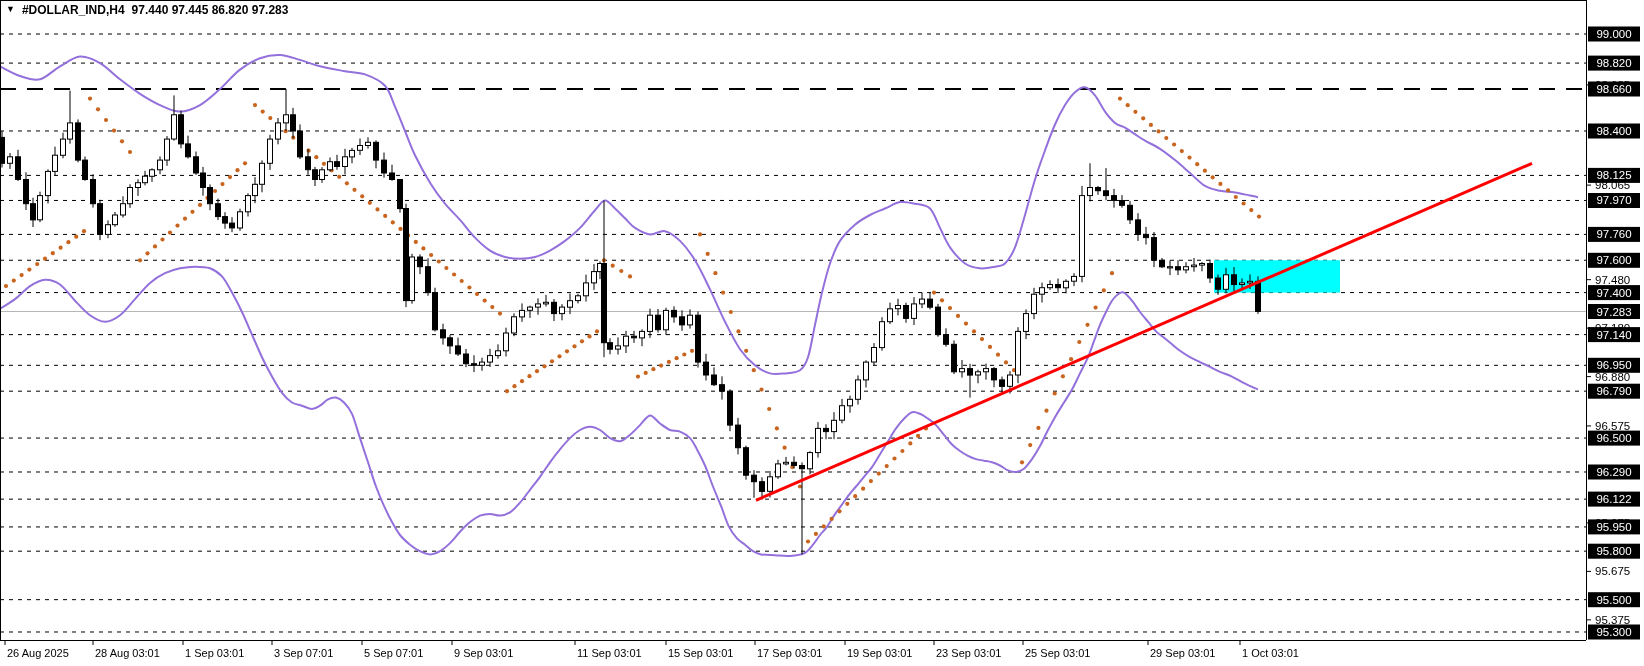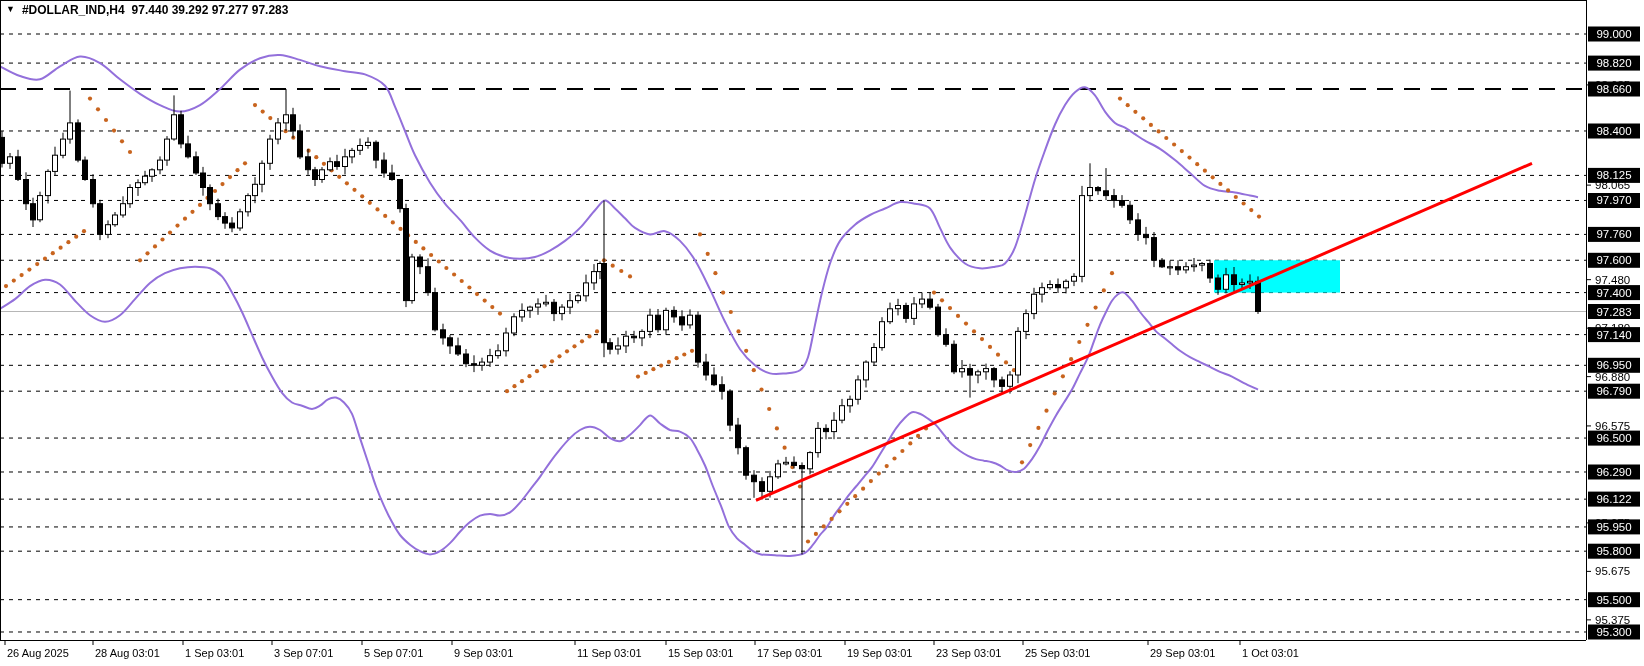--- a/index.html
+++ b/index.html
@@ -11,21 +11,21 @@
   svg{position:absolute;left:0;top:0;}
   text{font-family:"Liberation Sans",sans-serif;}
 </style>
 </head>
 <body>
 
 <div class="screenshot">
   <div class="title-bar">
     <span class="tri">▼</span>
     <span>#DOLLAR_IND,H4</span>
-    <span>97.440 39.292 97.277 97.283</span>
+    <span>97.440 97.445 86.820 97.283</span>
   </div>
   <svg id="chart" width="1644" height="666">
       <rect x="0" y="0" width="1644" height="666" fill="#ffffff"></rect>
       <g>
         <line x1="0" y1="34" x2="1586" y2="34" stroke="#000000" stroke-width="1" stroke-dasharray="4 5"></line>
         <line x1="0" y1="63.09160000000111" x2="1586" y2="63.09160000000111" stroke="#000000" stroke-width="1" stroke-dasharray="4 5"></line>
         <line x1="0" y1="88.95080000000056" x2="1586" y2="88.95080000000056" stroke="#000000" stroke-width="2" stroke-dasharray="16 11"></line>
         <line x1="0" y1="130.97199999999907" x2="1586" y2="130.97199999999907" stroke="#000000" stroke-width="1" stroke-dasharray="4 5"></line>
         <line x1="0" y1="175.41750000000002" x2="1586" y2="175.41750000000002" stroke="#000000" stroke-width="1" stroke-dasharray="4 5"></line>
         <line x1="0" y1="200.46860000000018" x2="1586" y2="200.46860000000018" stroke="#000000" stroke-width="1" stroke-dasharray="4 5"></line>

